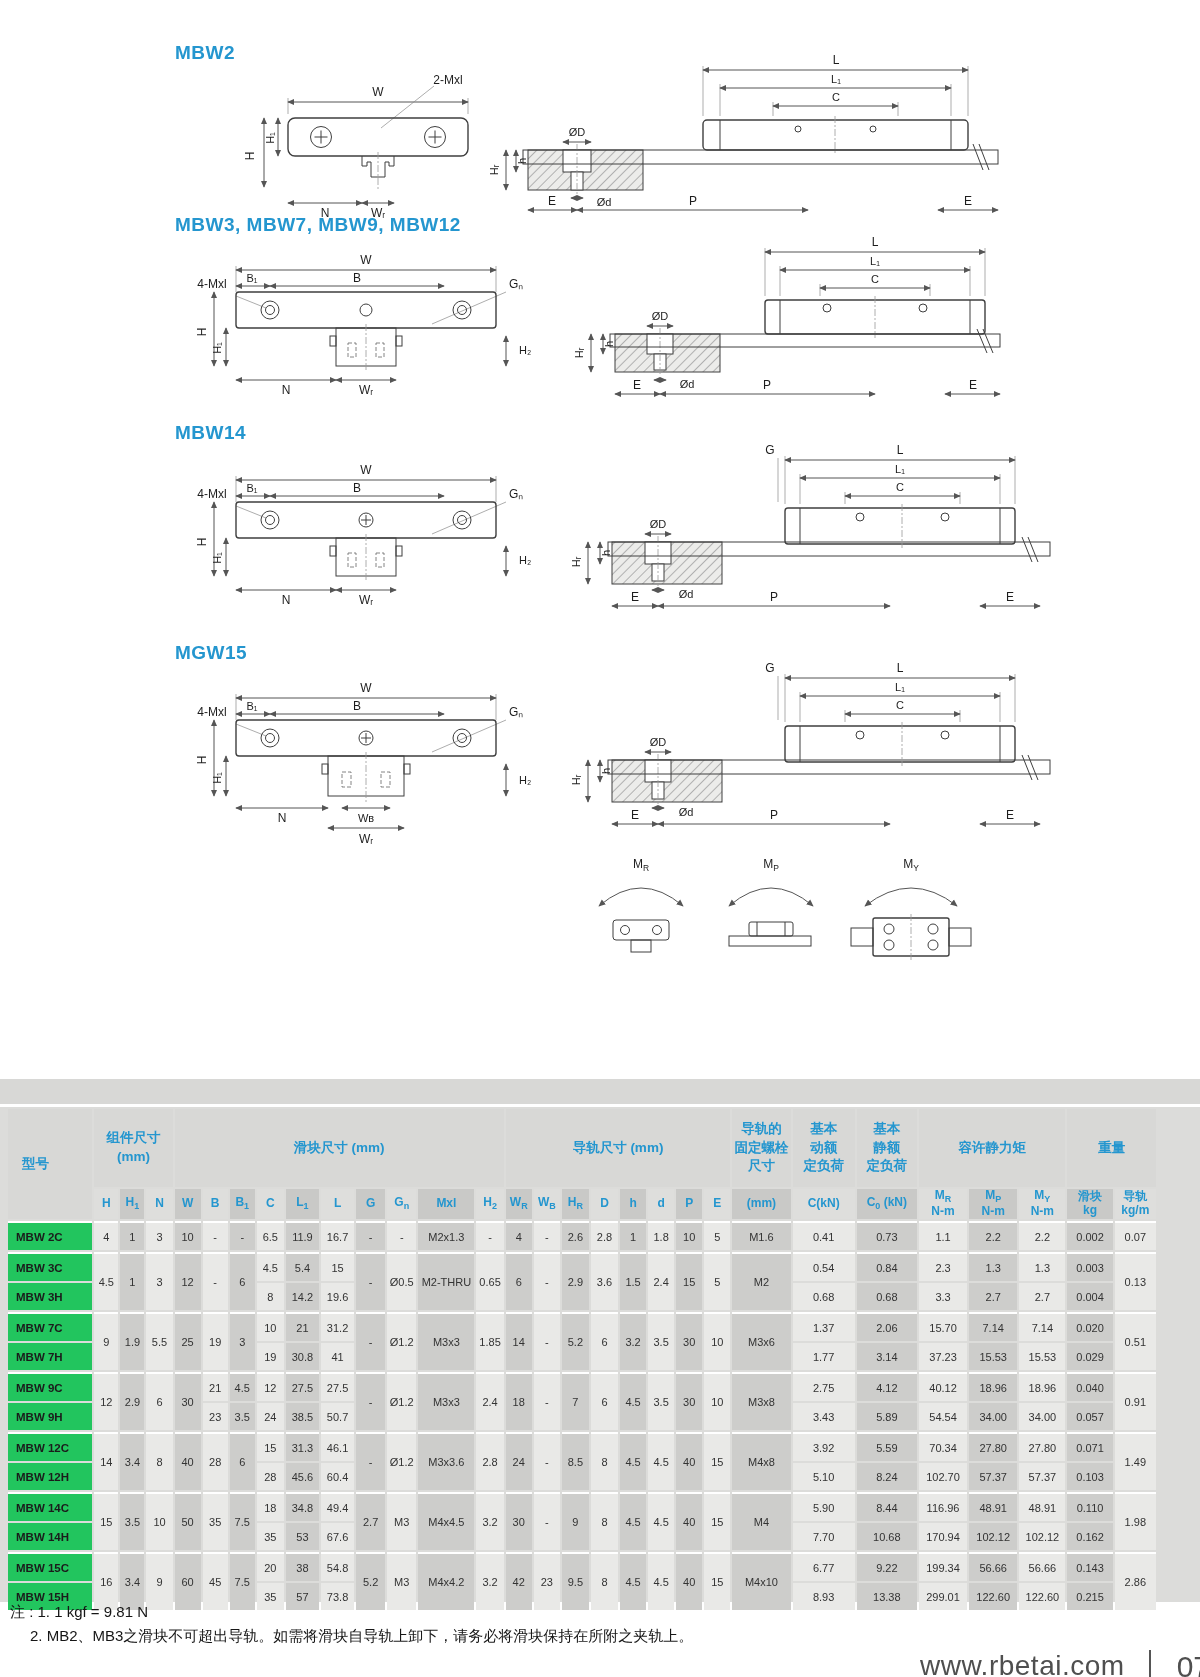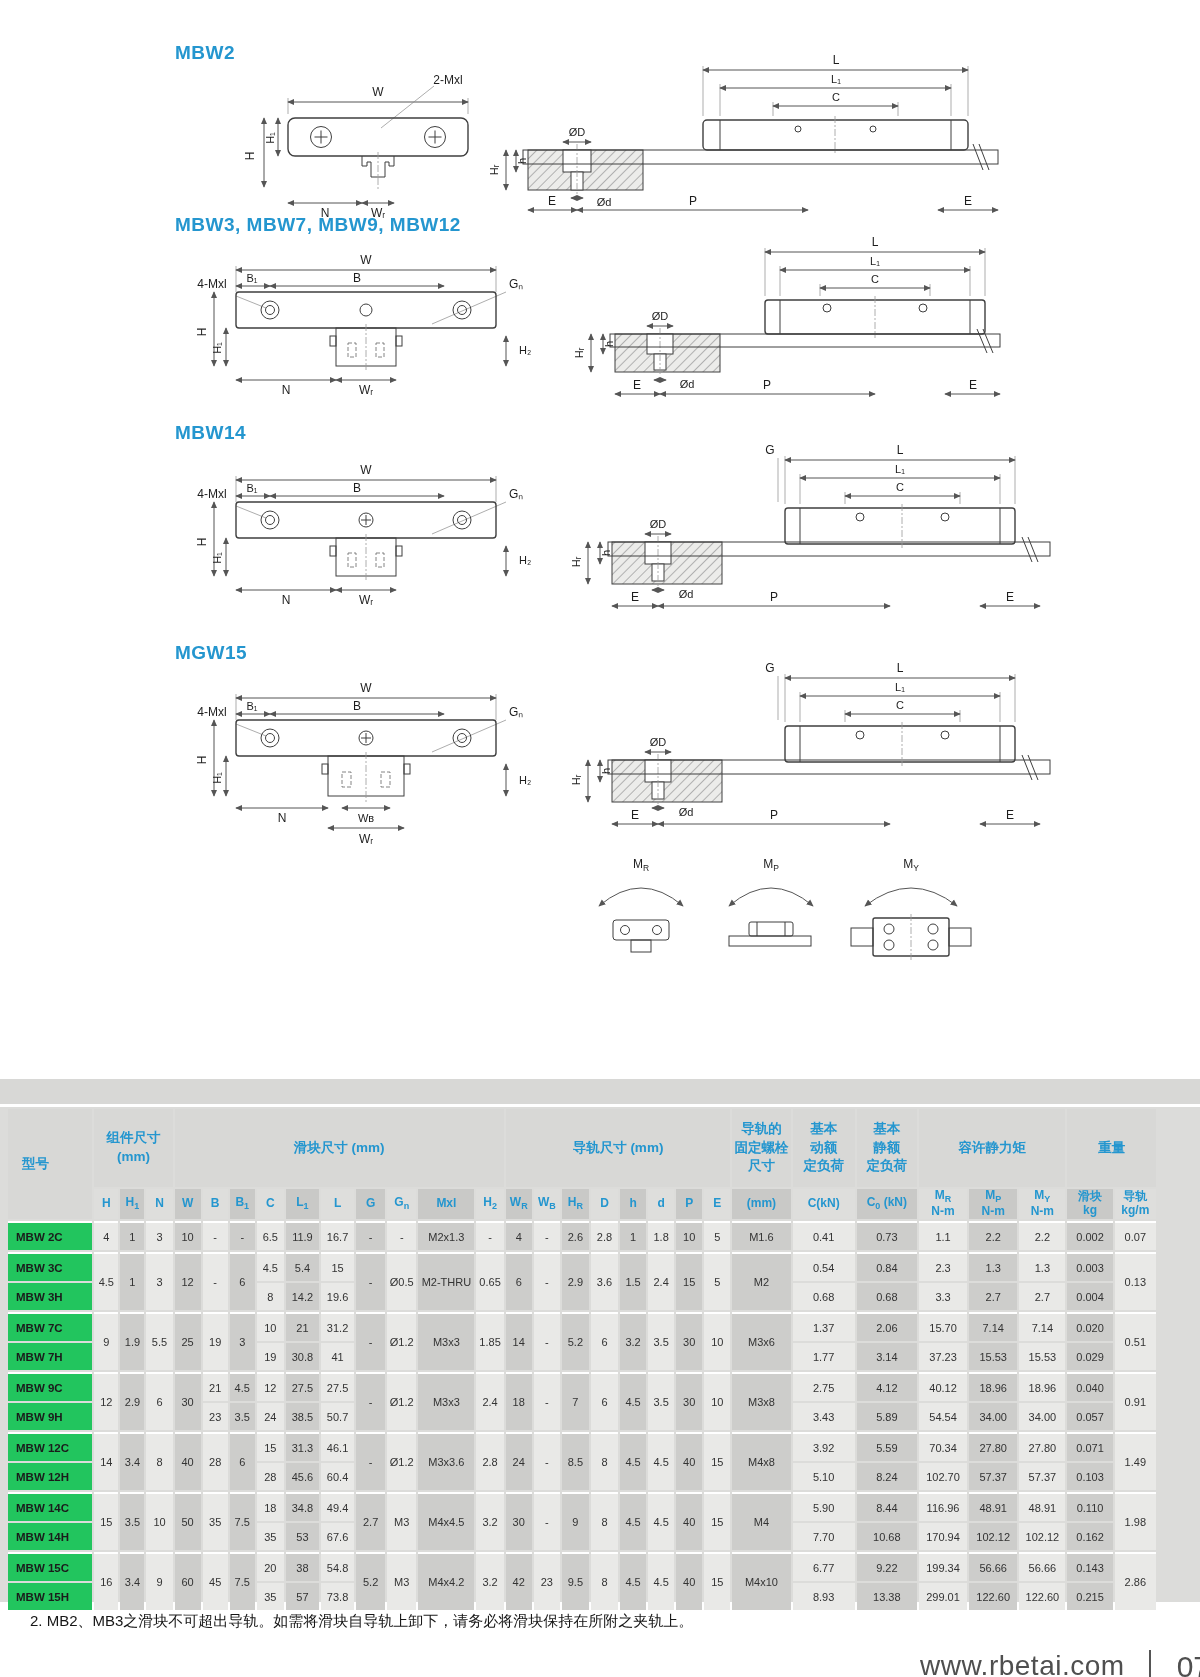--- a/index.html
+++ b/index.html
@@ -830,20 +830,21 @@
             <td class="dc cl">299.01</td>
             <td class="dc cd">122.60</td>
             <td class="dc cl">122.60</td>
             <td class="dc cd">0.215</td>
           </tr>
         </tbody>
       </table>
   </div>
 
   <div id="notes">
+    <div class="n1">注 : 1. 1 kgf = 9.81 N</div>
     <div class="n2">2. MB2、MB3之滑块不可超出导轨。如需将滑块自导轨上卸下，请务必将滑块保持在所附之夹轨上。</div>
   </div>
 
   <div id="footer-right">
     <span id="site-text">www.rbetai.com</span>
     <span id="footer-div"></span>
     <span id="page-num">074</span>
   </div>
 
 </div>

